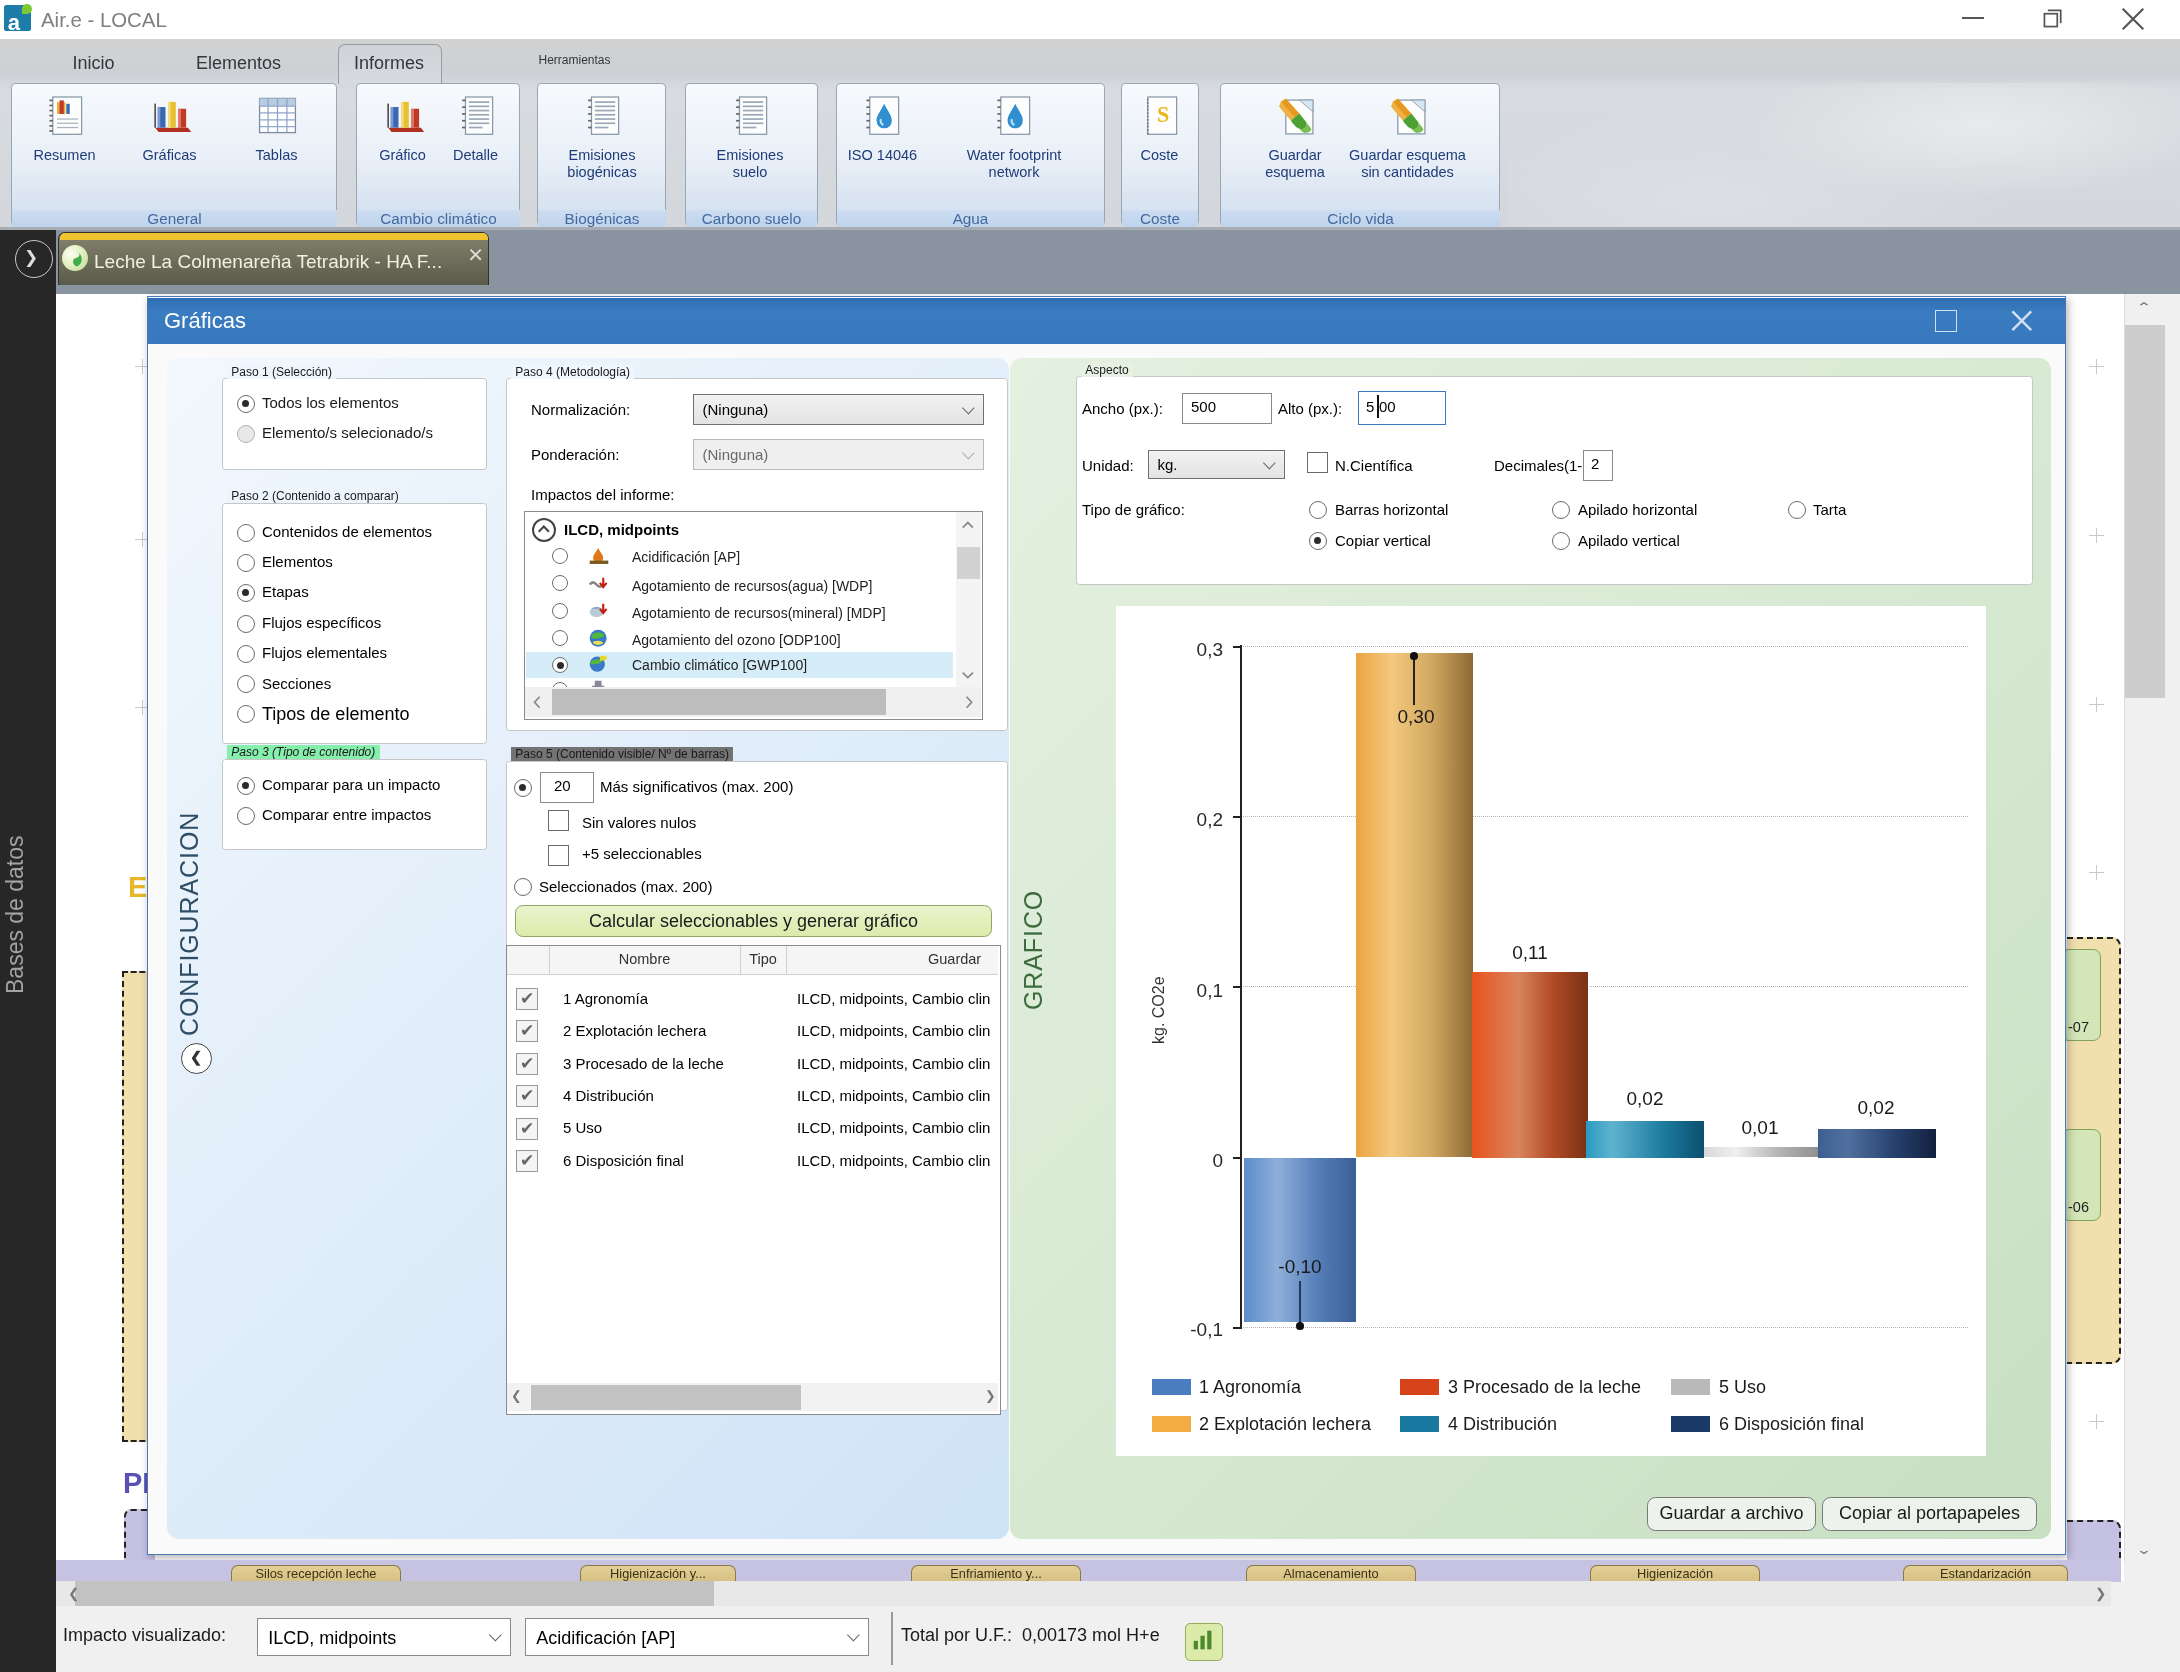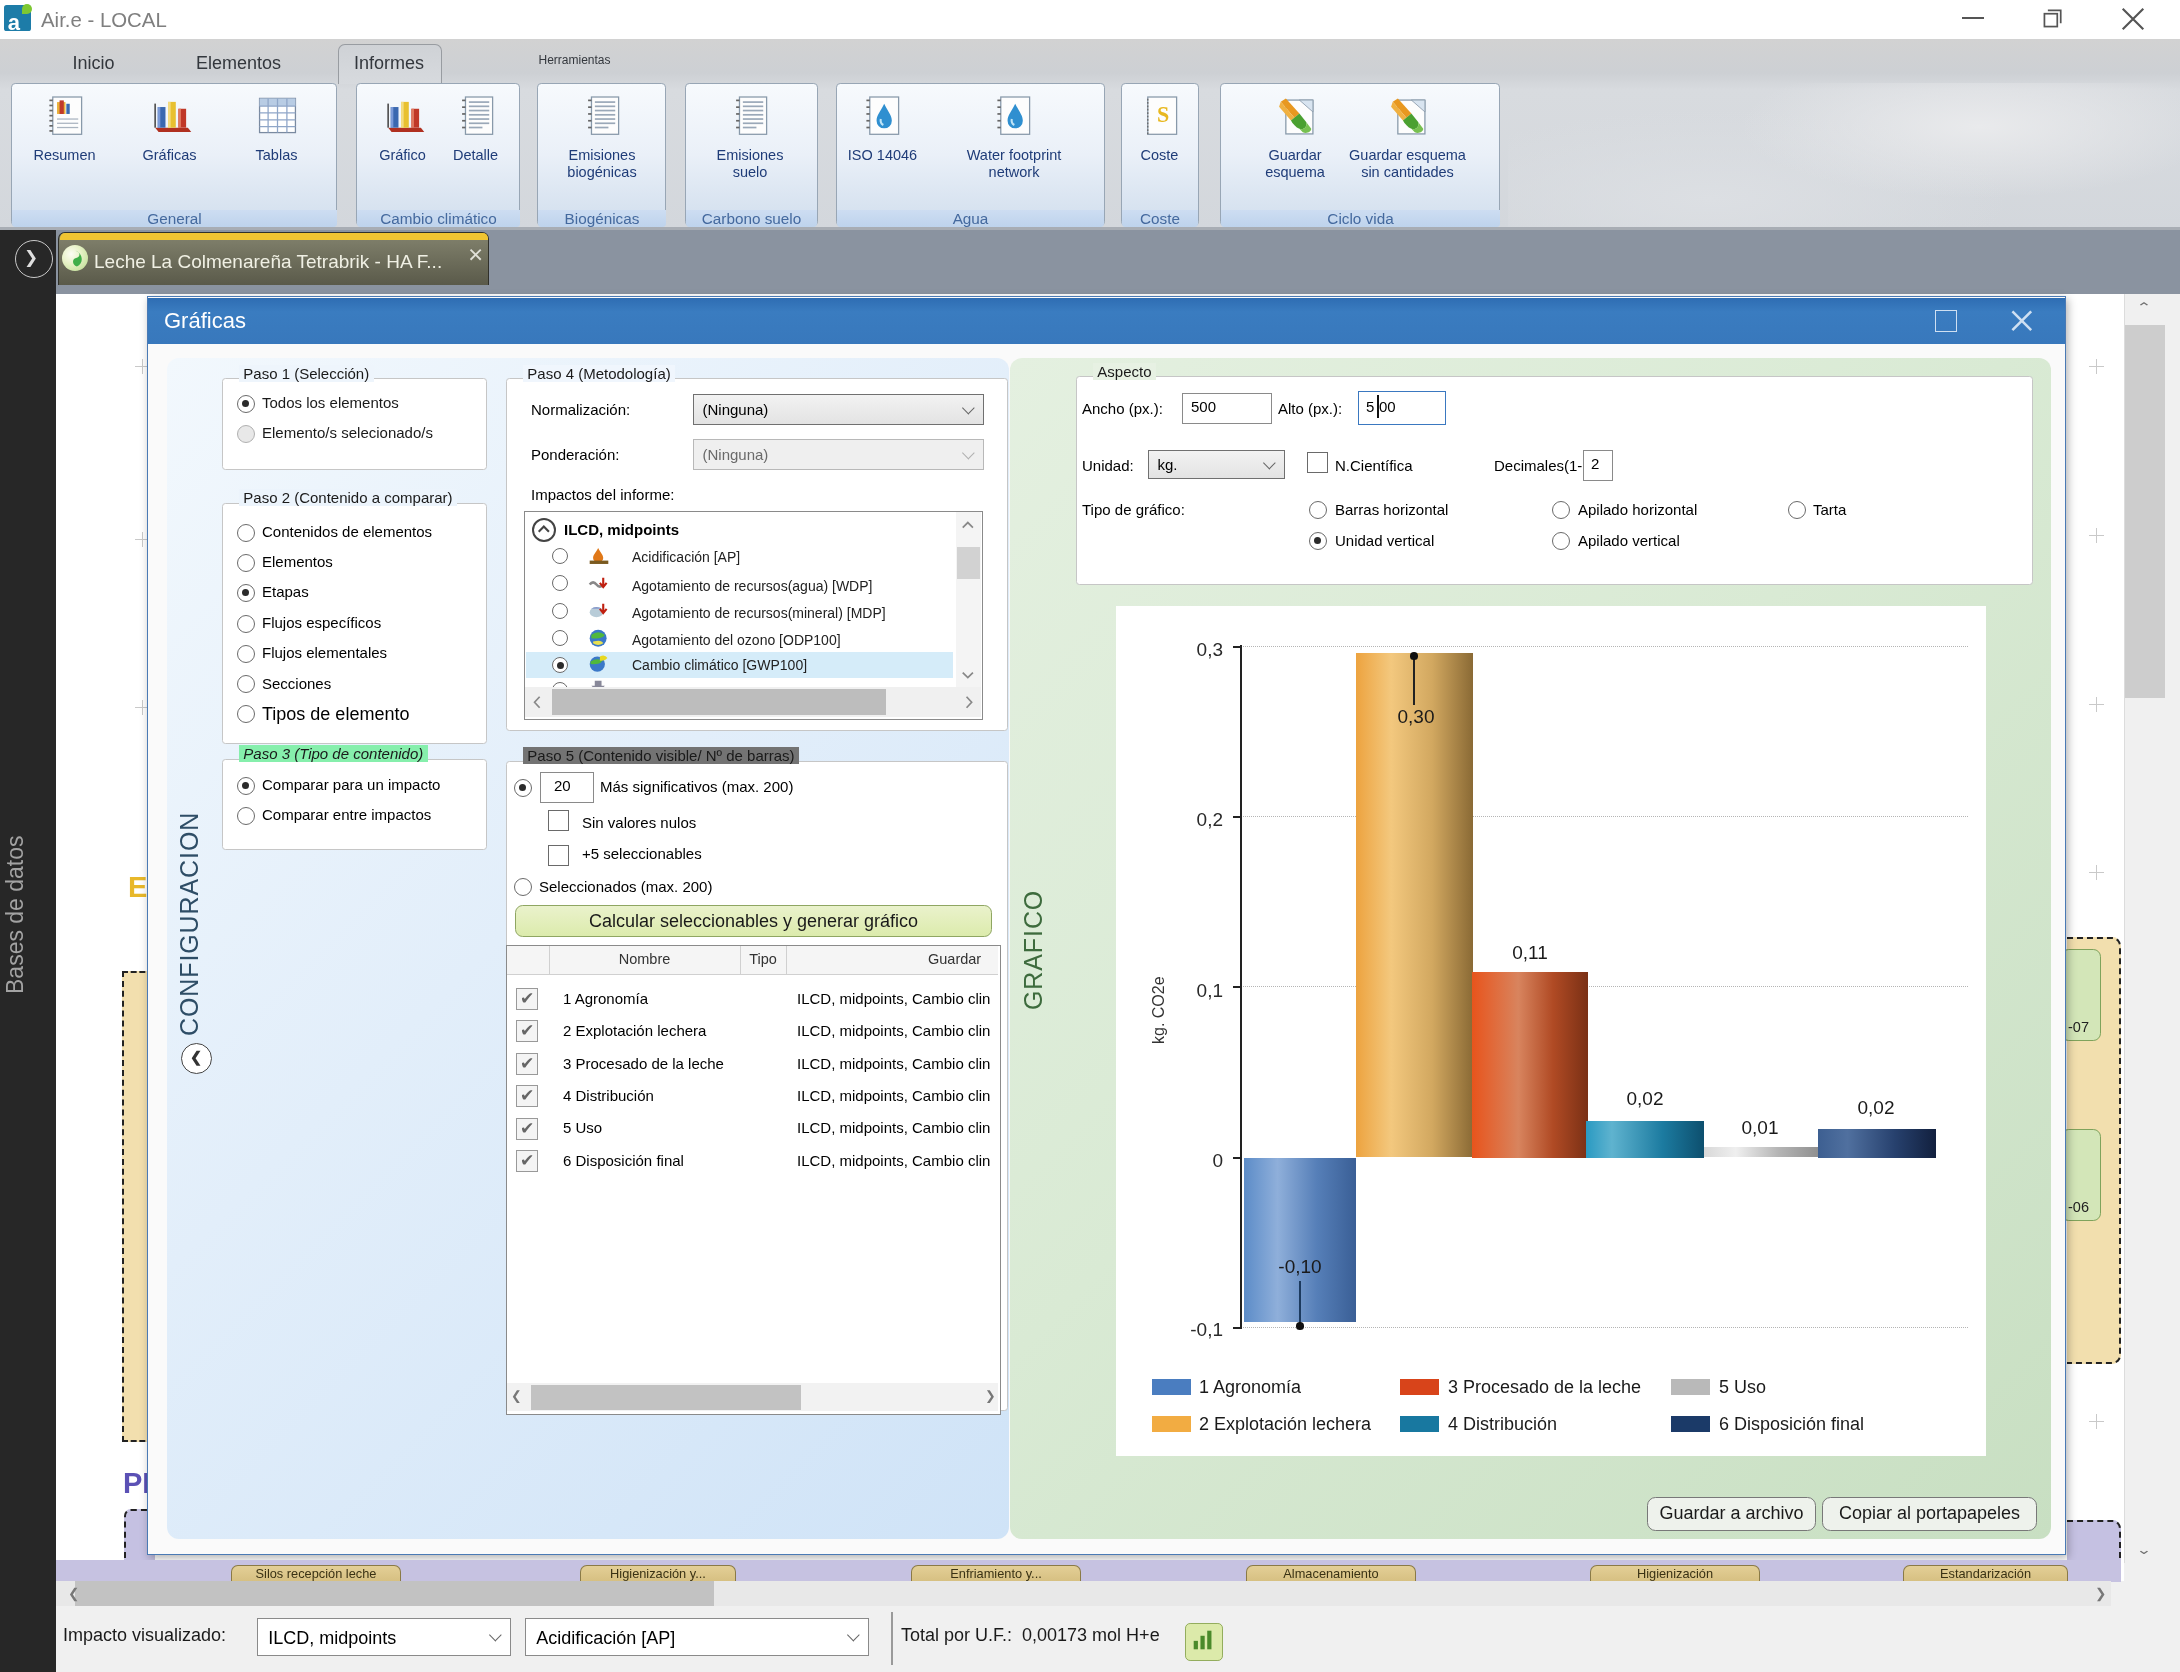--- a/index.html
+++ b/index.html
@@ -2,21 +2,21 @@
 <html style="font-size:13.6px"><head>
 <meta charset="utf-8">
 <style>
 html,body{margin:0;padding:0;width:2181px;height:1673px;overflow:hidden;background:#f0f0f0;font-family:"Liberation Sans",sans-serif;}
 .abs{position:absolute;}
 .radio{position:absolute;width:18px;height:18px;border:1.3px solid #6a6a6a;border-radius:50%;background:#fff;box-sizing:border-box;}
 .radio.sel::after{content:'';position:absolute;left:3.8px;top:3.8px;width:7.7px;height:7.7px;background:#2b2b2b;border-radius:50%;}
 .radio.dis{border-color:#b0b0b0;background:#e8e8e8;}
 .cb{position:absolute;width:21px;height:21px;border:1.3px solid #6a6a6a;background:#fff;box-sizing:border-box;}
 .gb{position:absolute;border:0.9px solid #c6c6c6;border-radius:3.4px;background:#fff;}
-.gbl{position:absolute;font-size:15px;color:#1a1a1a;padding:0 4.3px;white-space:nowrap;margin-left:12px;}
+.gbl{position:absolute;font-size:12px;color:#1a1a1a;padding:0 4.3px;white-space:nowrap;}
 .txt{position:absolute;white-space:nowrap;}
 .combo{position:absolute;background:#fff;border:0.9px solid #8a8a8a;box-sizing:border-box;}
 .combo .cv{position:absolute;right:10.2px;top:50%;width:7.7px;height:7.7px;border-right:1.7px solid #666;border-bottom:1.7px solid #666;transform:translateY(-75%) rotate(45deg);}
 </style>
 </head>
 <body>
 
 <div class="abs" style="left:0;top:0;width:2181px;height:39px;background:#ffffff;"></div>
 <div class="abs" style="left:4.3px;top:5.1px;width:26.4px;height:26.4px;background:#1d7ca8;border-radius:2.6px;"></div>
 <div class="abs" style="left:7.7px;top:10.2px;width:17px;height:19px;color:#fff;font-size:22px;font-weight:bold;">a</div>
@@ -484,21 +484,21 @@
 <div class="abs" style="left:1583px;top:450px;width:28px;height:29px;background:#fff;border:0.9px solid #8a8a8a;"></div>
 <div class="txt" style="left:1591px;top:455px;font-size:15px;">2</div>
 <div class="txt" style="left:1082px;top:501px;font-size:15px;">Tipo de gráfico:</div>
 <div class="radio" style="left:1309px;top:501px;"></div>
     <div class="txt" style="left:1335px;top:501px;font-size:15px;">Barras horizontal</div>
 <div class="radio" style="left:1552px;top:501px;"></div>
     <div class="txt" style="left:1578px;top:501px;font-size:15px;">Apilado horizontal</div>
 <div class="radio" style="left:1788px;top:501px;"></div>
     <div class="txt" style="left:1813px;top:501px;font-size:15px;">Tarta</div>
 <div class="radio sel" style="left:1309px;top:532px;"></div>
-    <div class="txt" style="left:1335px;top:532px;font-size:15px;">Unidad vertical</div>
+    <div class="txt" style="left:1335px;top:532px;font-size:15px;">Copiar vertical</div>
 <div class="radio" style="left:1552px;top:532px;"></div>
     <div class="txt" style="left:1578px;top:532px;font-size:15px;">Apilado vertical</div>
 
 <div class="abs" style="left:1116px;top:606px;width:870px;height:850px;background:#fff;"></div>
 <style>
 .grid{position:absolute;height:0;border-top:1.7px dotted #b5b5b5;}
 .ylab{position:absolute;font-size:19px;color:#2a2a2a;text-align:right;width:51px;}
 .vlab{position:absolute;font-size:19px;color:#1a1a1a;width:102px;text-align:center;}
 .leg{position:absolute;width:39px;height:16px;}
 .legt{position:absolute;font-size:18px;color:#1a1a1a;white-space:nowrap;}

